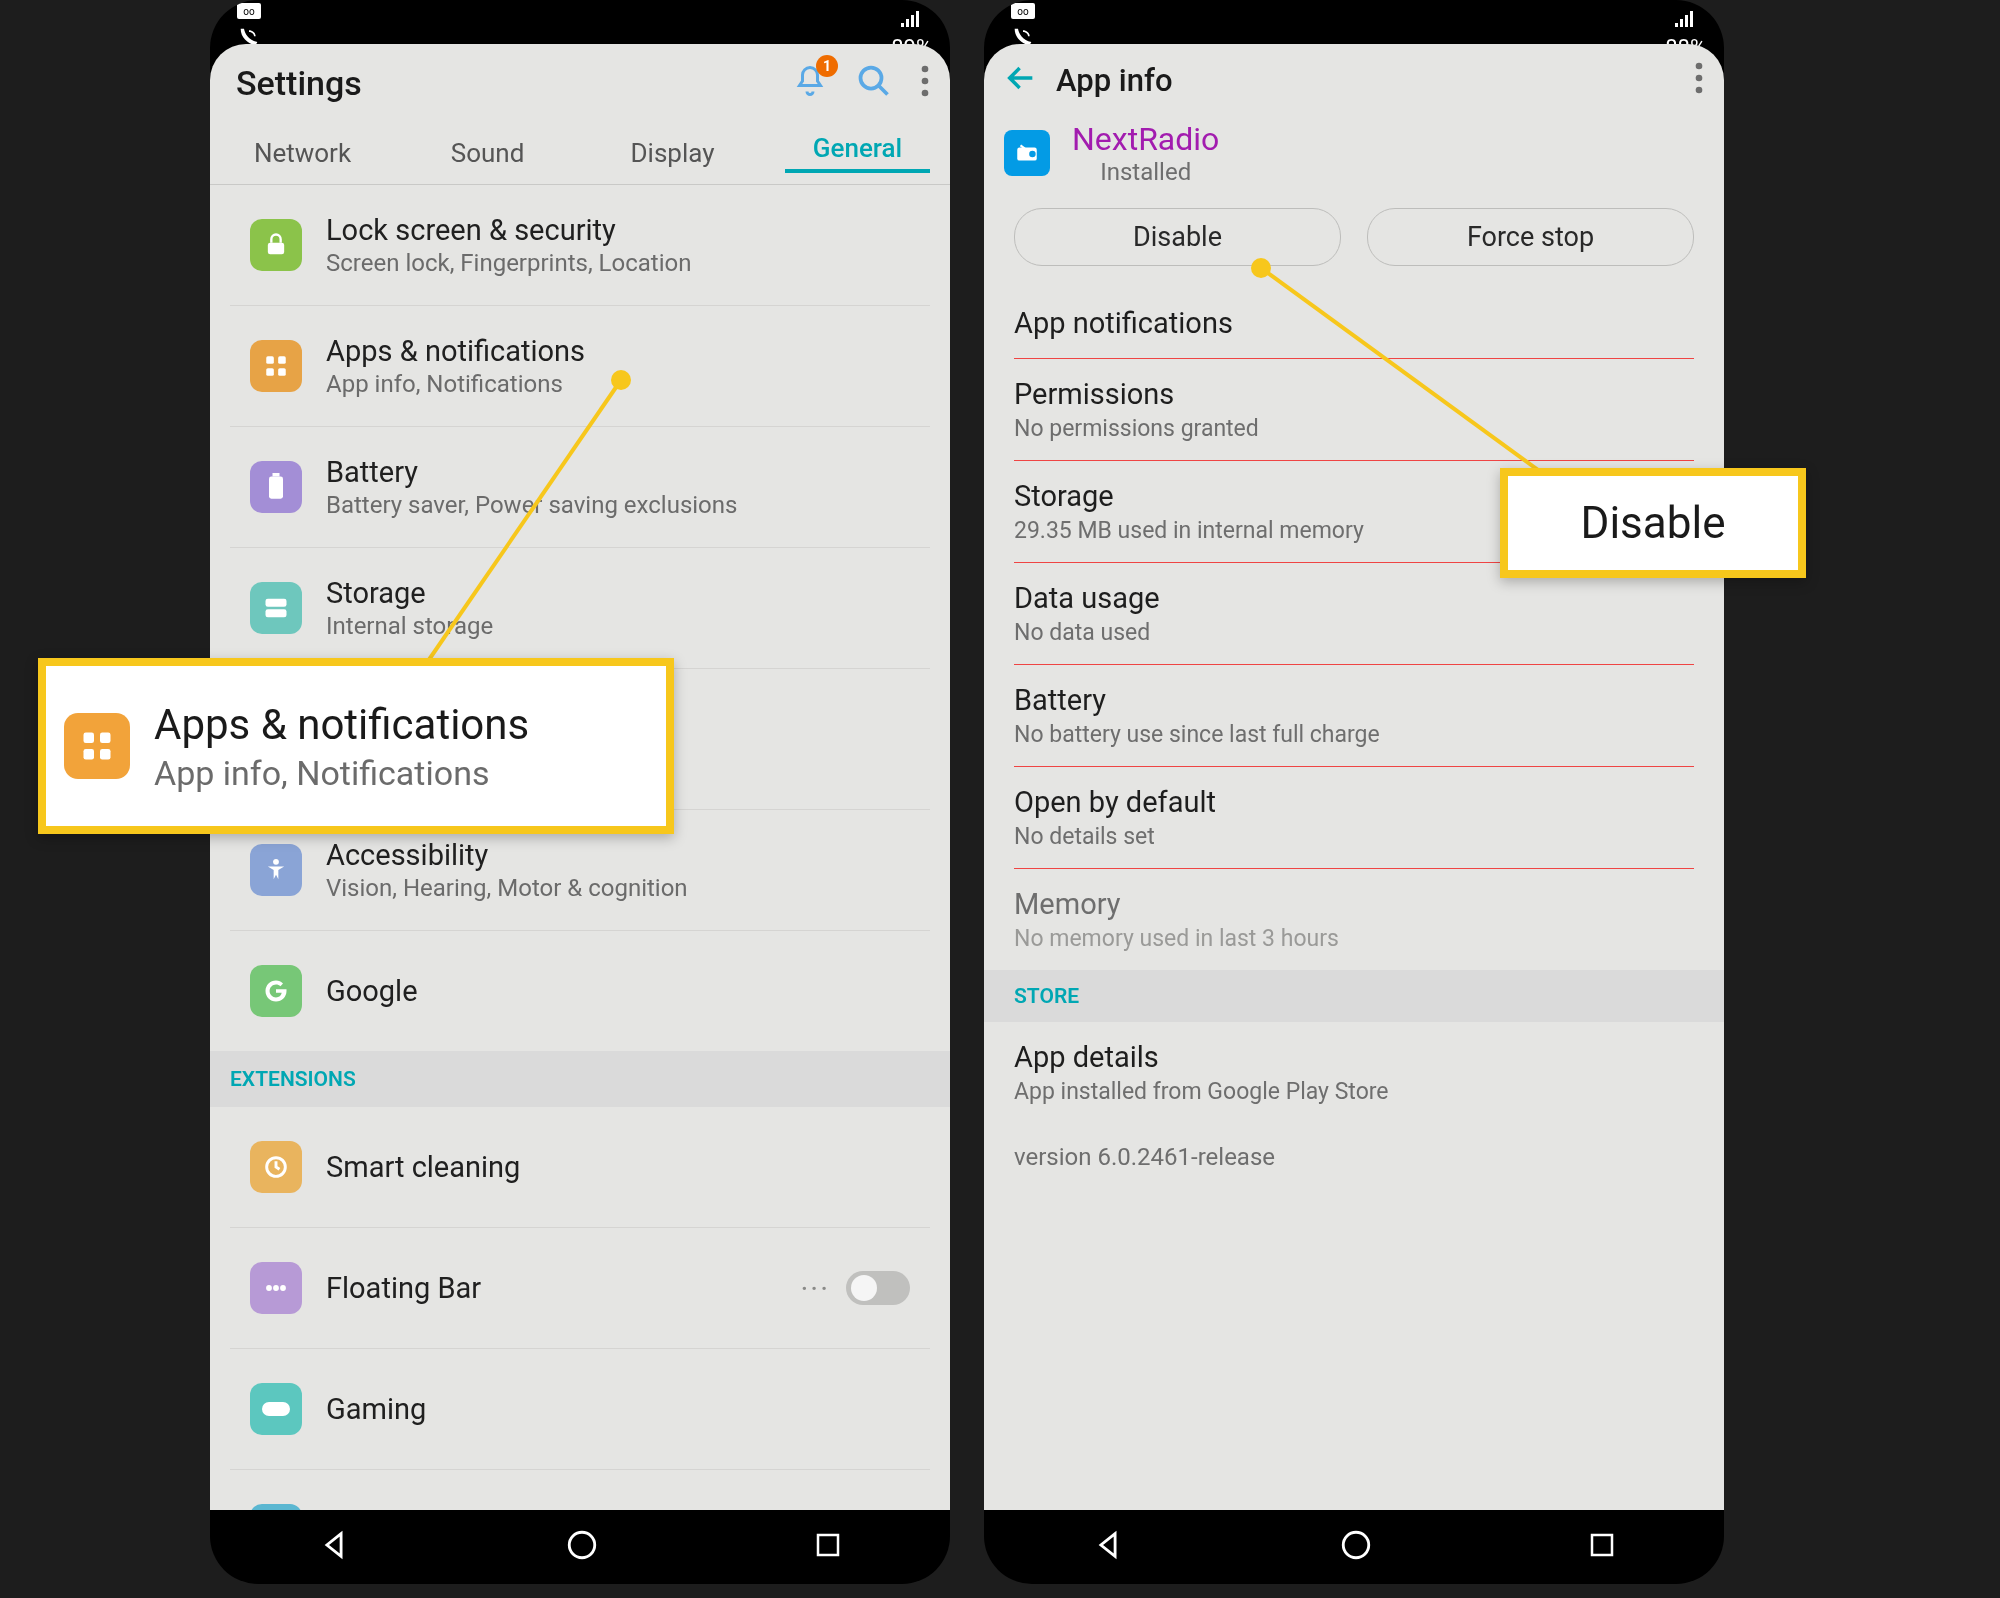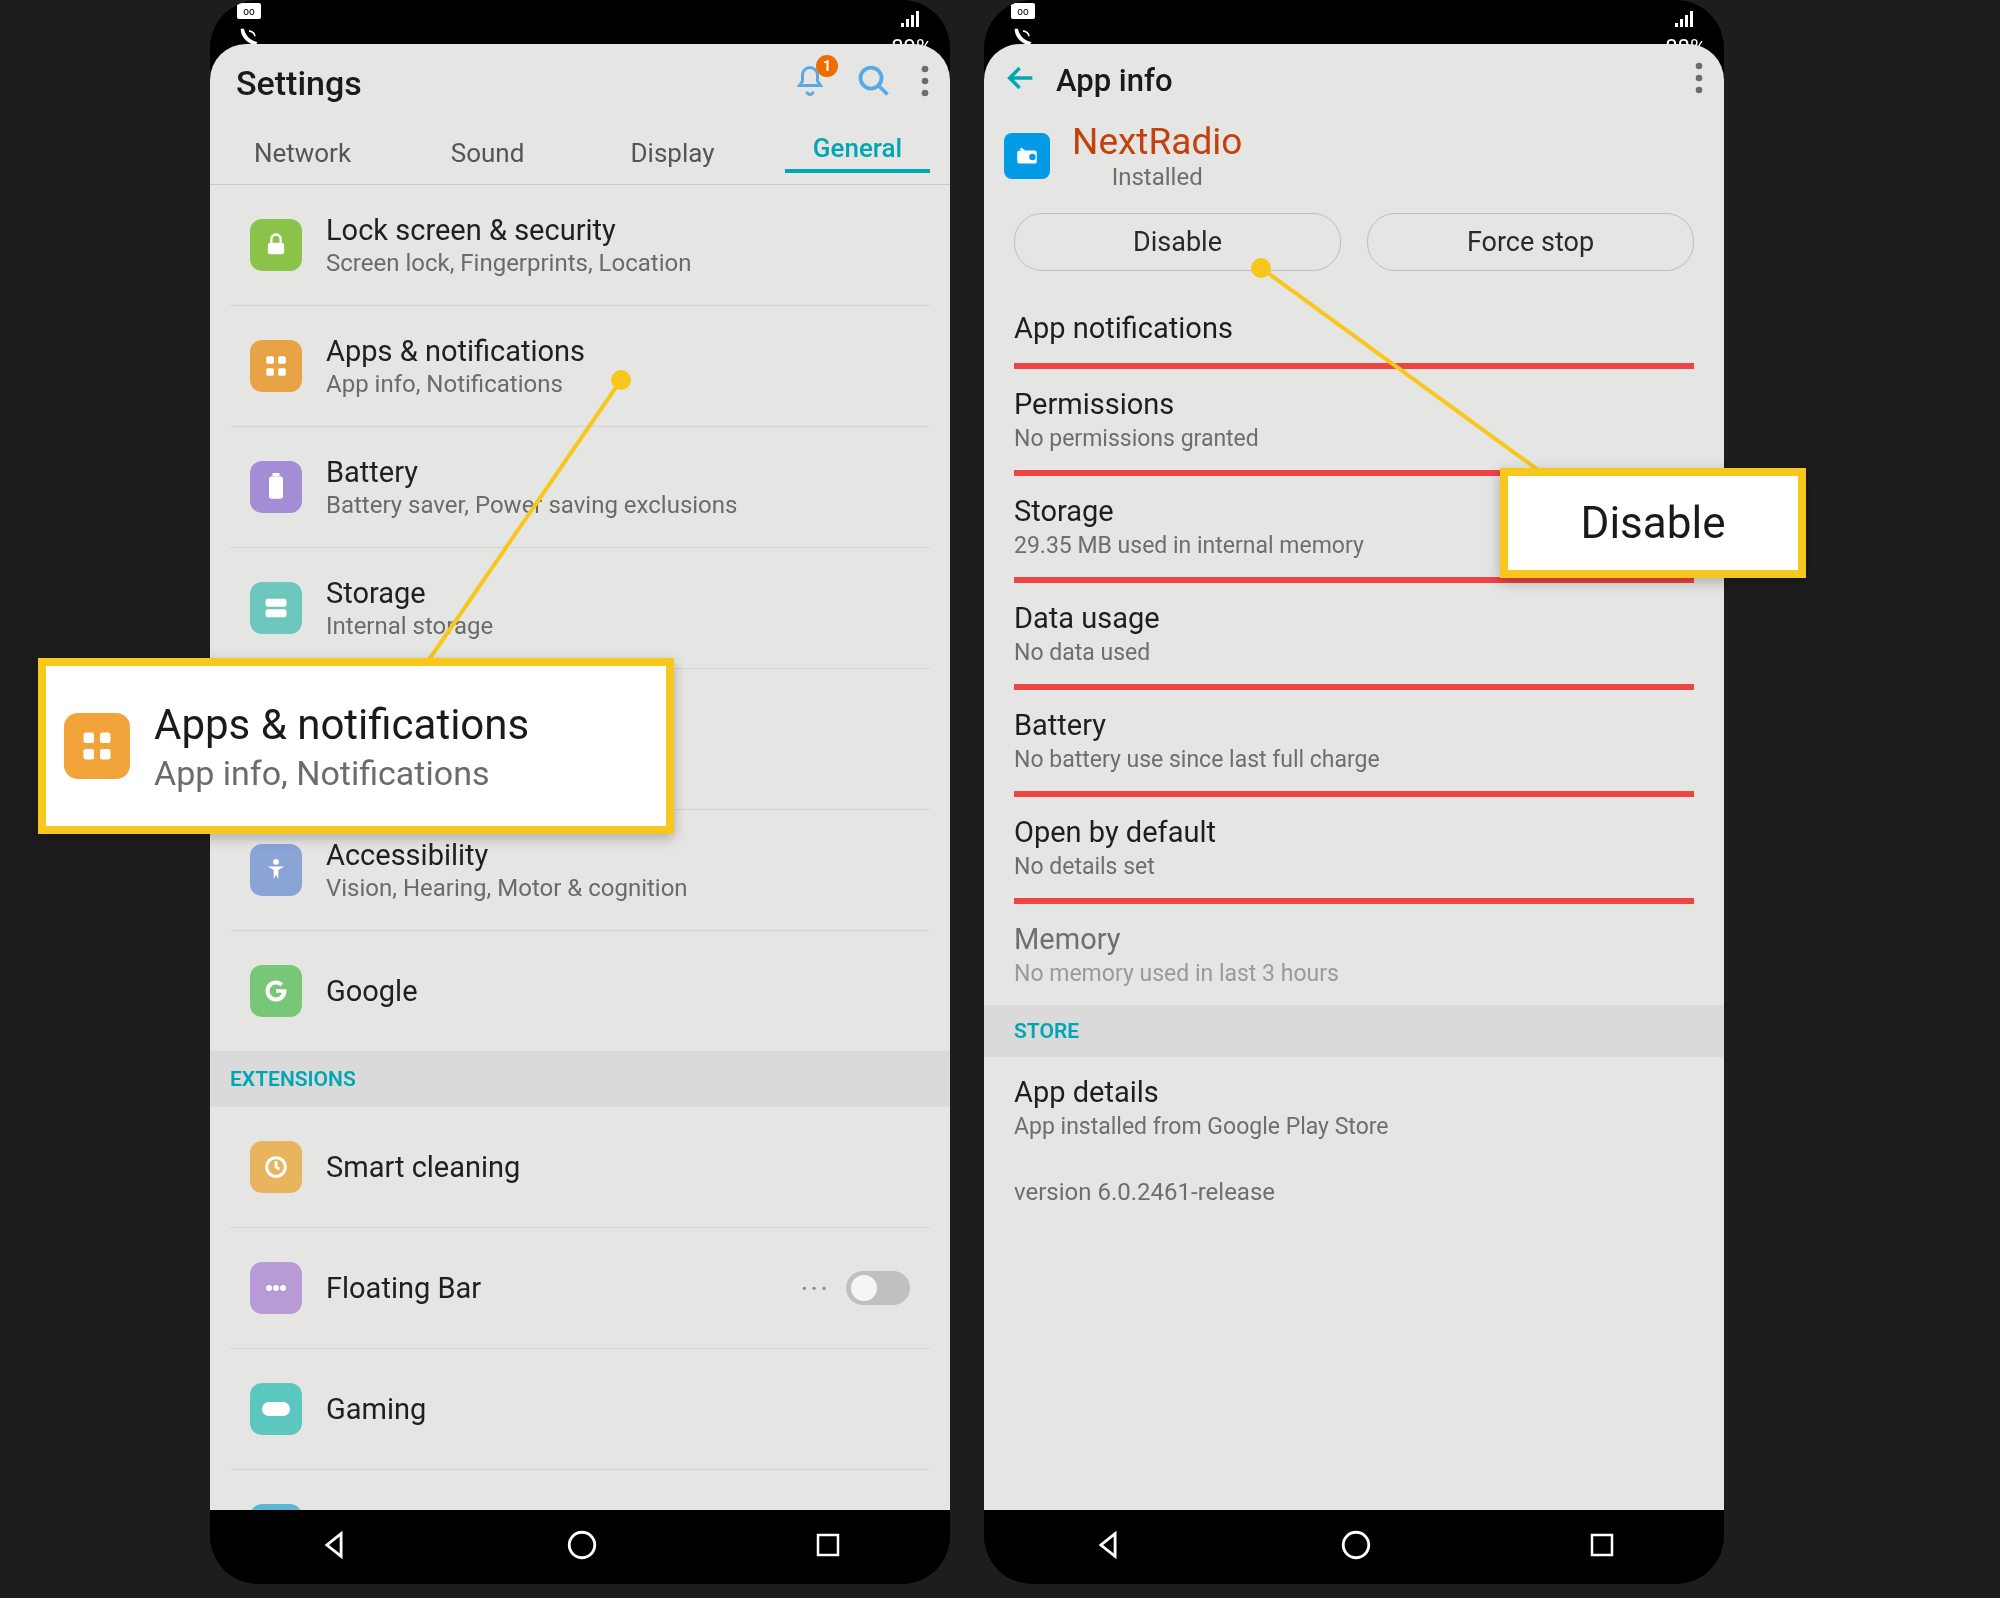--- a/index.html
+++ b/index.html
@@ -37,26 +37,26 @@
 .row-pad{margin:0 20px;}
 .toggle{width:64px;height:34px;border-radius:17px;background:#c0c0be;position:relative;}
 .toggle .knob{width:26px;height:26px;border-radius:13px;background:#f5f5f5;position:absolute;top:4px;left:5px;}
 .more{color:#8a8a88;font-size:30px;margin-right:16px;letter-spacing:2px;}
 
 .ab2{height:72px;display:flex;align-items:center;padding:0 20px 0 10px;}
 .back{padding:10px;color:#00a7b3;}
 .ab2 .title{font-size:31px;color:#1a1a1a;font-weight:500;margin-left:8px;flex:1;}
 .appinfo{padding:4px 20px 14px 20px;display:flex;align-items:center;}
 .appinfo .aicon{width:46px;height:46px;border-radius:8px;background:#039be5;display:flex;align-items:center;justify-content:center;margin-right:22px;}
-.appinfo .name{font-size:37px;color:#c2410c;}
+.appinfo .name{font-size:32px;color:#a21caf;}
 .appinfo .inst{font-size:24px;color:#6e6e6e;text-align:center;}
 .btns{display:flex;gap:26px;padding:8px 30px 22px;}
 .bbtn{flex:1;height:56px;border-radius:28px;border:1.5px solid #bdbdbb;background:transparent;font-size:27px;color:#292929;display:flex;align-items:center;justify-content:center;}
 .section2{padding:0 30px;}
-.srow{padding:18px 0;border-bottom:6px solid #ef4444;}
+.srow{padding:18px 0;border-bottom:1px solid #ef4444;}
 .srow:last-child{border-bottom:none;}
 .srow .s1{font-size:29px;color:#1e1e1e;}
 .srow .s2{font-size:23px;color:#6e6e6e;margin-top:4px;}
 .srow.dim .s1{color:#6e6e6e;}
 .srow.dim .s2{color:#9a9a98;}
 .sec2h{color:#00a7b3;font-size:21px;font-weight:600;padding:14px 30px;background:#dadada;}
 .ver{font-size:24px;color:#6e6e6e;padding:20px 30px;}
 
 
 .callout{position:absolute;border:8px solid #f7c71c;background:#fff;box-shadow:0 4px 12px rgba(0,0,0,0.25);}

